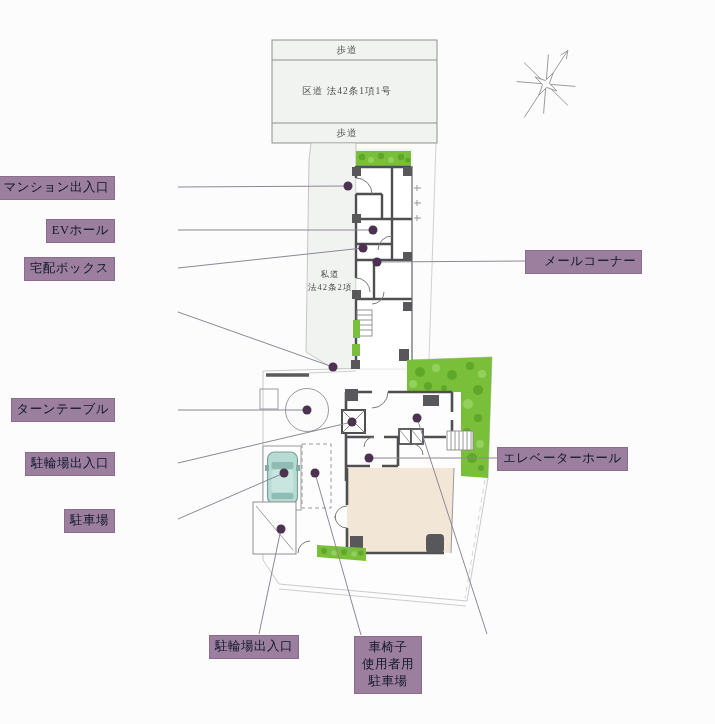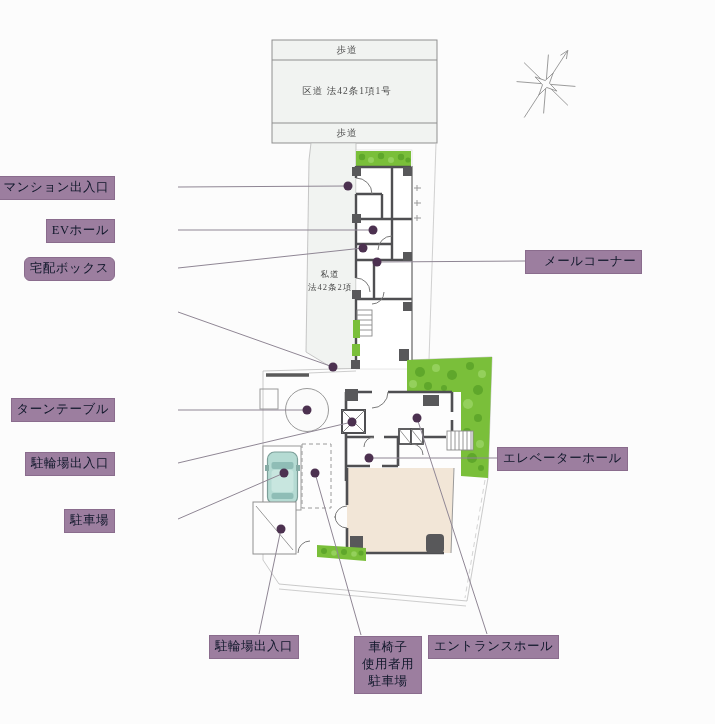--- a/index.html
+++ b/index.html
@@ -253,29 +253,28 @@
         <circle cx="377" cy="262" r="4.5"></circle>
     <circle cx="369" cy="458" r="4.5"></circle>
         <circle cx="281" cy="529" r="4.5"></circle>
     <circle cx="315" cy="473" r="4.5"></circle>
         <circle cx="417" cy="418" r="4.5"></circle>
   </g>
 </svg>
 
   <div class="callout left" style="top:176px;">マンション出入口</div>
   <div class="callout left" style="top:219px;">EVホール</div>
-  <div class="callout left" style="top:257px;border-radius:6px;">宅配ボックス</div>
+  <div class="callout left" style="top:257px;">宅配ボックス</div>
   <div class="callout left" style="top:398px;">ターンテーブル</div>
   <div class="callout left" style="top:452px;">駐輪場出入口</div>
   <div class="callout left" style="top:509px;">駐車場</div>
 
   <div class="callout" style="left:525px;top:250px;padding-left:18px;">メールコーナー</div>
   <div class="callout" style="left:497px;top:447px;">エレベーターホール</div>
 
   <div class="callout" style="left:209px;top:635px;">駐輪場出入口</div>
   <div class="callout multi" style="left:332px;top:636px;margin-left:22px;">
     <div>車椅子</div>
     <div>使用者用</div>
     <div>駐車場</div>
   </div>
-  <div class="callout" style="left:428px;top:635px;">エントランスホール</div>
 
 </div>
 
 </body></html>

